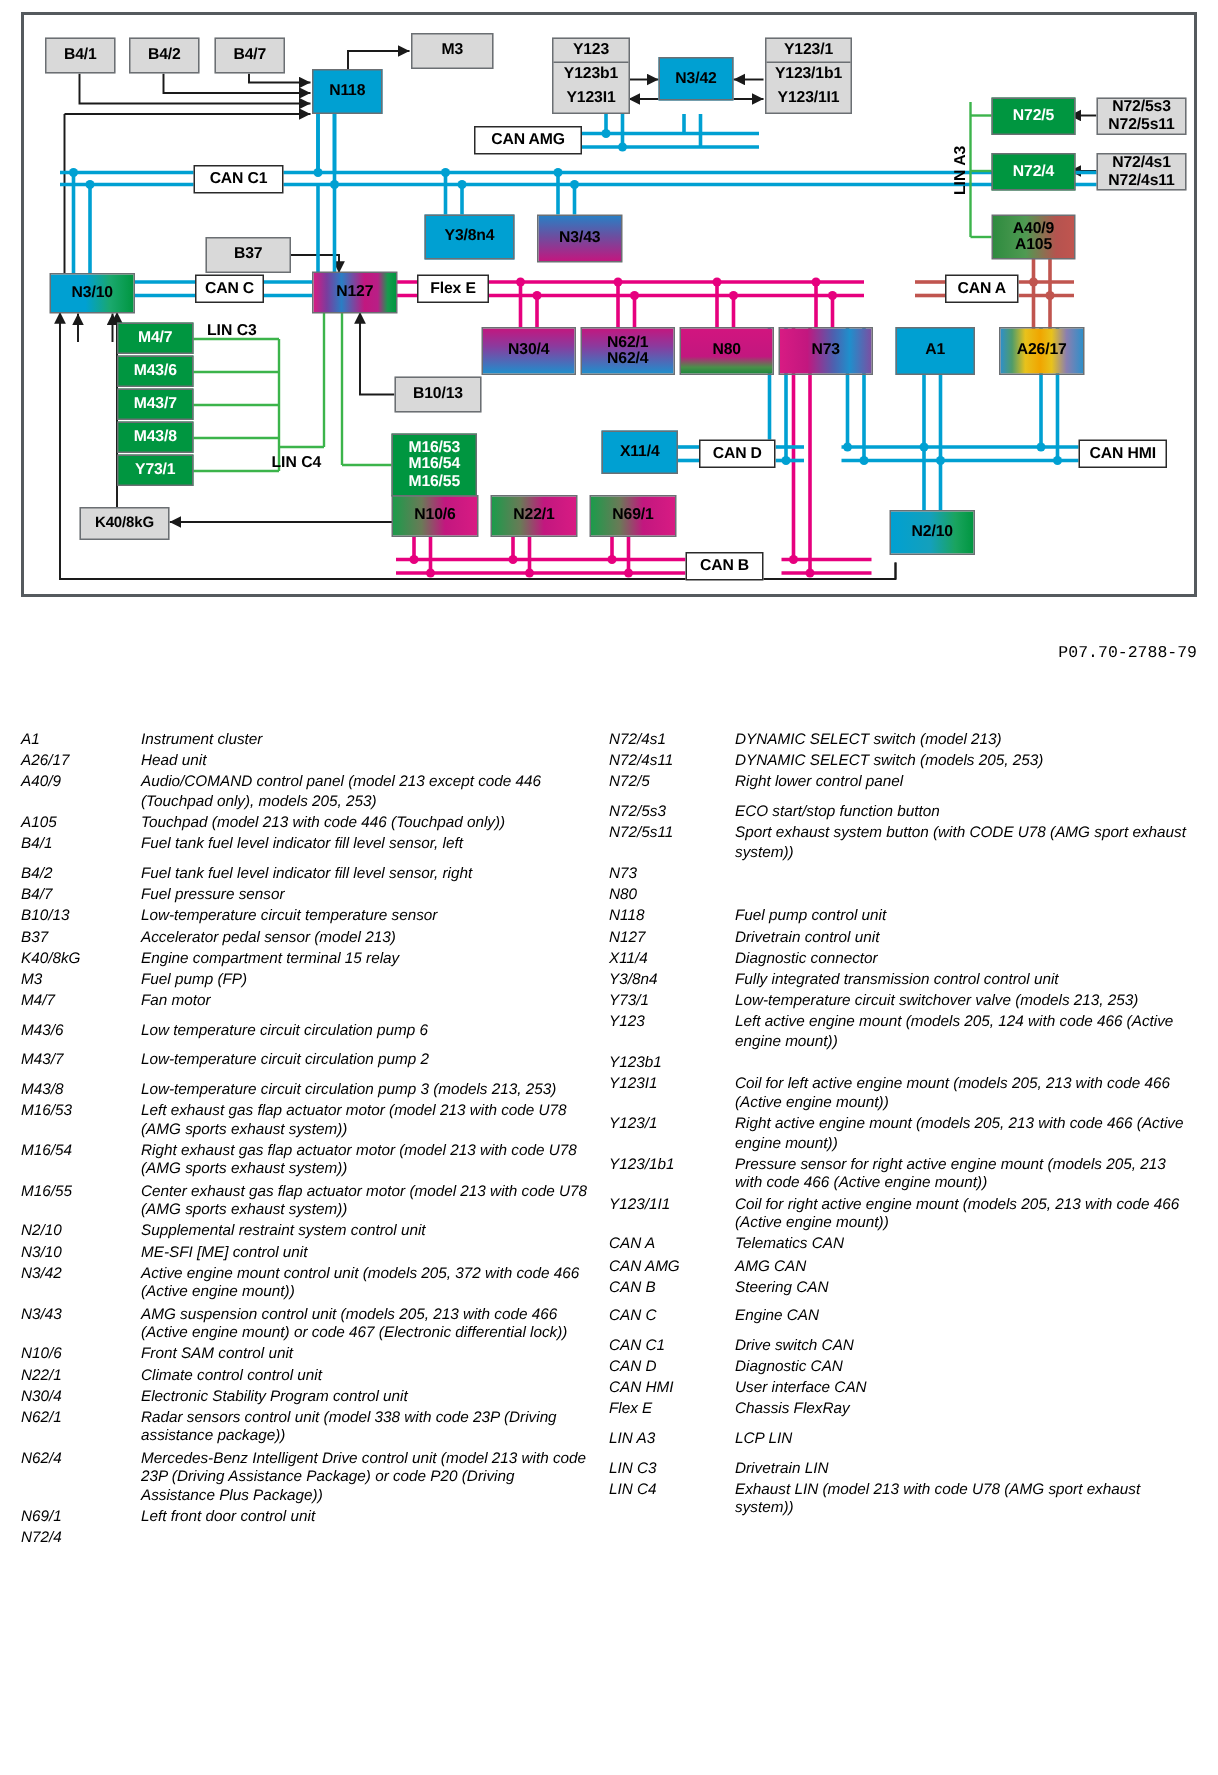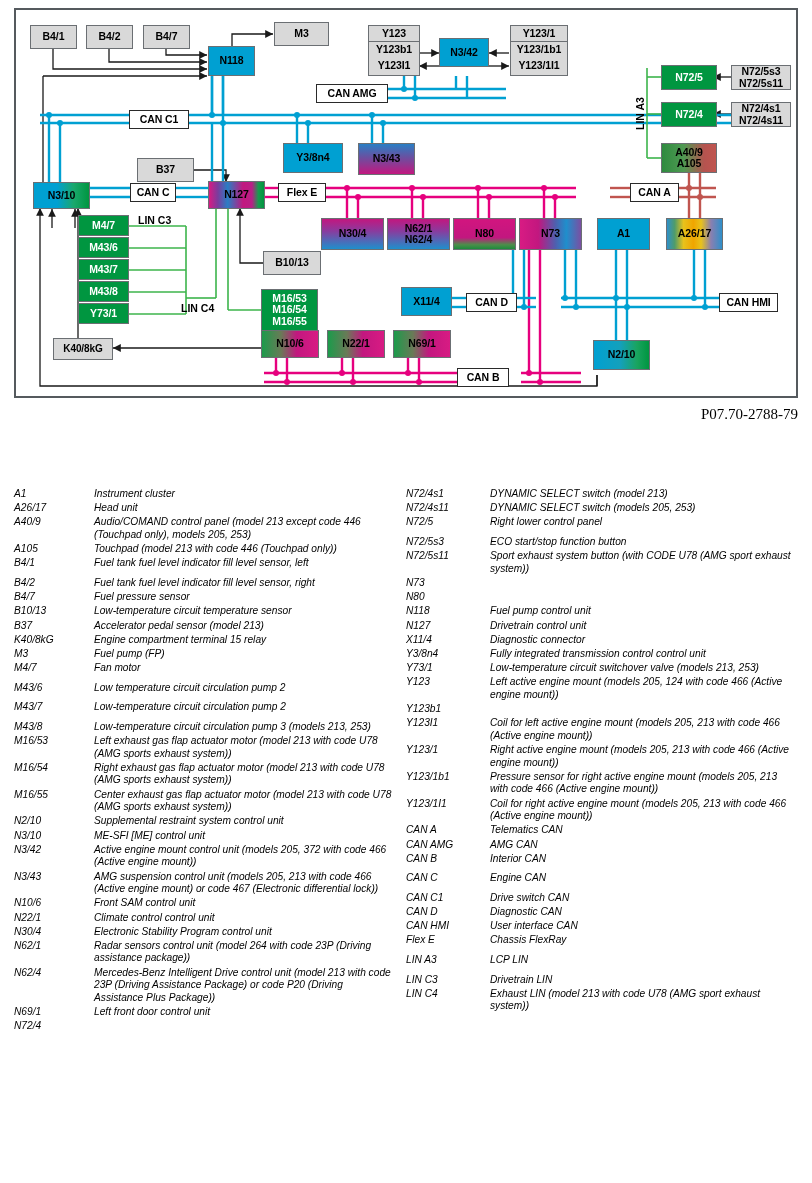--- a/index.html
+++ b/index.html
@@ -85,24 +85,24 @@
     position: absolute;
     font-size: 10.5px;
     font-weight: bold;
     color: #000;
     white-space: nowrap;
     z-index: 6;
   }
 
   #fig-ref {
     position: absolute;
-    right: 14px; top: 406px;
-    font-size: 15px;
+    right: 14px; top: 430px;
+    font-size: 11px;
     color: #000;
-    font-family: Liberation Serif, serif;
+    font-family: Liberation Mono, monospace;
   }
 
   
   #legend {
     position: absolute;
     left: 0; top: 488px;
     width: 812px;
     display: flex;
   }
   .legend-col { width: 406px; padding-left: 14px; }
@@ -593,21 +593,21 @@
       <div class="legend-row">
         <div class="legend-key">M3</div>
         <div class="legend-desc">Fuel pump (FP)</div>
       </div>
       <div class="legend-row">
         <div class="legend-key">M4/7</div>
         <div class="legend-desc">Fan motor</div>
       </div>
       <div class="legend-row gap">
         <div class="legend-key">M43/6</div>
-        <div class="legend-desc">Low temperature circuit circulation pump 2</div>
+        <div class="legend-desc">Low temperature circuit circulation pump 6</div>
       </div>
       <div class="legend-row gap">
         <div class="legend-key">M43/7</div>
         <div class="legend-desc">Low-temperature circuit circulation pump 2</div>
       </div>
       <div class="legend-row gap">
         <div class="legend-key">M43/8</div>
         <div class="legend-desc">Low-temperature circuit circulation pump 3 (models 213, 253)</div>
       </div>
       <div class="legend-row">
@@ -645,21 +645,21 @@
       <div class="legend-row">
         <div class="legend-key">N22/1</div>
         <div class="legend-desc">Climate control control unit</div>
       </div>
       <div class="legend-row">
         <div class="legend-key">N30/4</div>
         <div class="legend-desc">Electronic Stability Program control unit</div>
       </div>
       <div class="legend-row">
         <div class="legend-key">N62/1</div>
-        <div class="legend-desc">Radar sensors control unit (model 264 with code 23P (Driving assistance package))</div>
+        <div class="legend-desc">Radar sensors control unit (model 338 with code 23P (Driving assistance package))</div>
       </div>
       <div class="legend-row">
         <div class="legend-key">N62/4</div>
         <div class="legend-desc">Mercedes-Benz Intelligent Drive control unit (model 213 with code 23P (Driving Assistance Package) or code P20 (Driving Assistance Plus Package))</div>
       </div>
       <div class="legend-row">
         <div class="legend-key">N69/1</div>
         <div class="legend-desc">Left front door control unit</div>
       </div>
       <div class="legend-row">
@@ -739,21 +739,21 @@
       <div class="legend-row">
         <div class="legend-key">CAN A</div>
         <div class="legend-desc">Telematics CAN</div>
       </div>
       <div class="legend-row">
         <div class="legend-key">CAN AMG</div>
         <div class="legend-desc">AMG CAN</div>
       </div>
       <div class="legend-row">
         <div class="legend-key">CAN B</div>
-        <div class="legend-desc">Interior CAN</div>
+        <div class="legend-desc">Steering CAN</div>
       </div>
       <div class="legend-row gap">
         <div class="legend-key">CAN C</div>
         <div class="legend-desc">Engine CAN</div>
       </div>
       <div class="legend-row gap">
         <div class="legend-key">CAN C1</div>
         <div class="legend-desc">Drive switch CAN</div>
       </div>
       <div class="legend-row">

